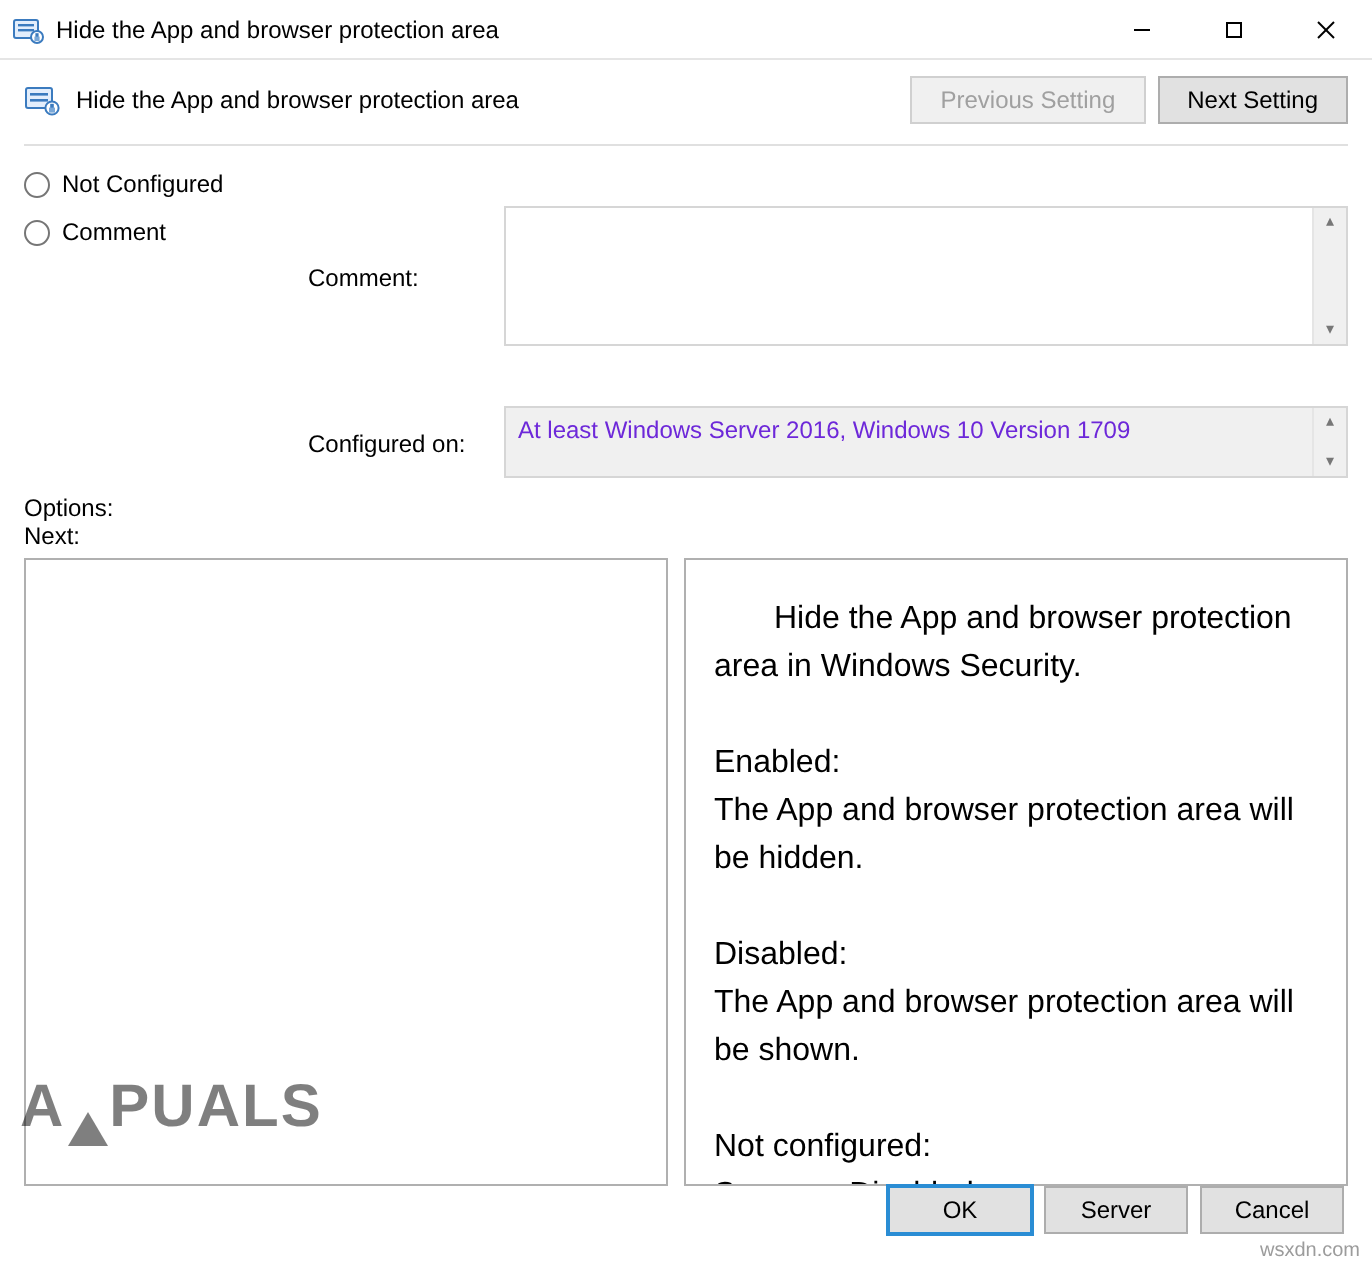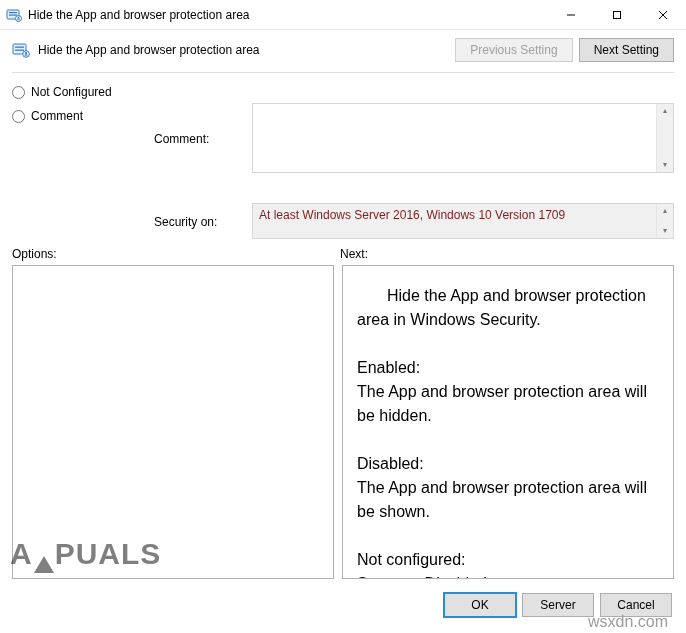--- a/index.html
+++ b/index.html
@@ -117,24 +117,24 @@
       text-align: center; font-size: 8px; color: #777; line-height: 14px;
     }
     .supported-box {
       flex: 1;
       display: flex;
       border: 1px solid #d6d6d6;
       background: #f0f0f0;
     }
     .supported-text {
       flex: 1; padding: 4px 6px; font-size: 12px;
-      color: #7f1d1d;
-    }
-    
-    .lower-labels { display: flex; padding: 8px 12px 2px 12px; }
+      color: #6d28d9;
+    }
+    
+    .lower-labels { display: flex; padding: 8px 12px 2px 12px; flex-direction: column; }
     .lower-labels .lbl-left { width: 328px; }
     .lower {
       display: flex;
       padding: 2px 12px 0 12px;
       gap: 8px;
       height: 316px;
     }
     .panel {
       border: 1px solid #b0b0b0;
       background: #fff;
@@ -183,23 +183,23 @@
       width: 0; height: 0;
       border-left: 10px solid transparent;
       border-right: 10px solid transparent;
       border-bottom: 17px solid rgba(0,0,0,0.5);
       margin: 0 1px;
       position: relative;
       top: 2px;
     }
     .wm-right {
       position: absolute;
-      right: 18px;
+      right: 6px;
       bottom: 2px;
-      font-size: 16px;
+      font-size: 10px;
       color: #9c9c9c;
       pointer-events: none;
     }
   </style>
 </head>
 <body>
 
 <div class="titlebar">
   <span class="titlebar-icon">
     <svg viewBox="0 0 16 16" width="16" height="16">
@@ -267,21 +267,21 @@
       <div class="row-label">Comment:</div>
       <div class="textarea-wrap" style="height:70px;">
         <textarea class="textarea" value="" style=""></textarea>
         <div class="scroll-stub">
           <div class="scroll-arrow">▴</div>
           <div class="scroll-arrow">▾</div>
         </div>
       </div>
     </div>
     <div class="row-pair">
-      <div class="row-label">Security on:</div>
+      <div class="row-label">Configured on:</div>
       <div class="supported-box" style="height:36px;">
         <div class="supported-text">At least Windows Server 2016, Windows 10 Version 1709</div>
         <div class="scroll-stub">
           <div class="scroll-arrow">▴</div>
           <div class="scroll-arrow">▾</div>
         </div>
       </div>
     </div>
   </div>
 </div>

